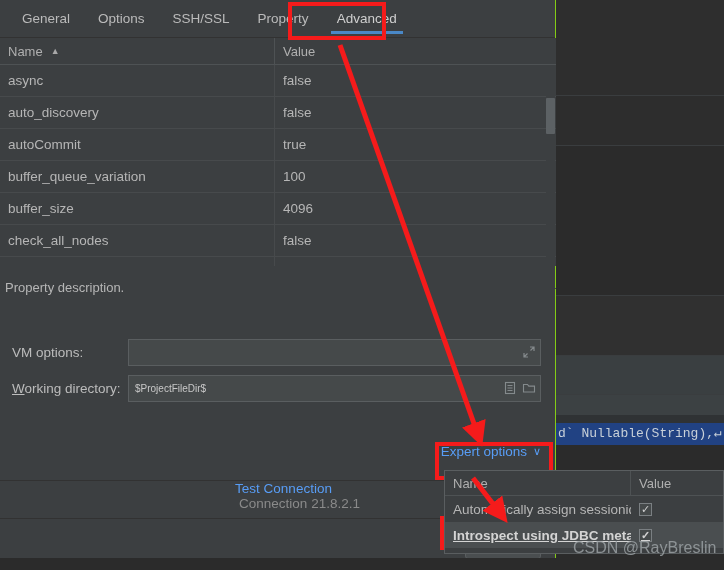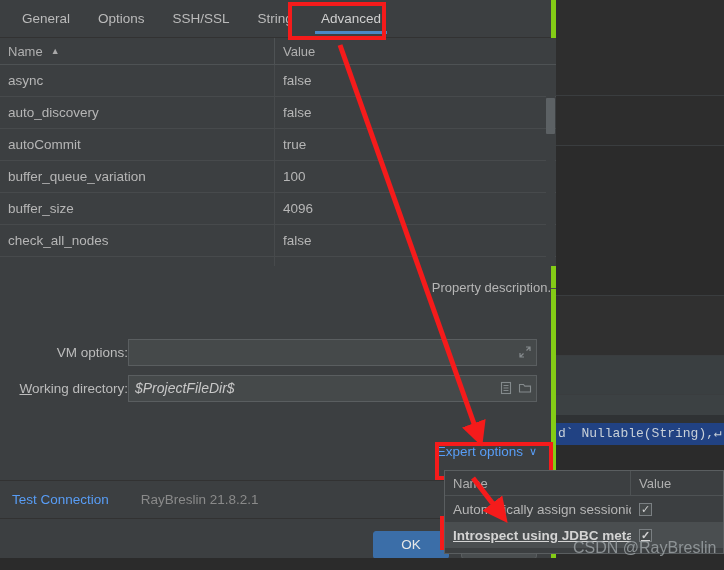--- a/index.html
+++ b/index.html
@@ -30,21 +30,21 @@
     font-family:"Liberation Mono", monospace; font-size:13px;
     color:#c8d0d8; line-height:22px; white-space:nowrap; overflow:hidden;
     padding-left:2px;
   }
   .ed-b8 { top:445px; height:125px; background:#2b2b2b; }
   .ed-line { position:absolute; left:0; width:168px; height:1px; background:#3a3d3f; }
 
   
   #dialog {
     position:absolute; left:0; top:0; width:556px; height:570px;
-    background:#ec4899; border-right:5px solid #84cc16;text-align:right;
+    background:#ec4899; border-right:1px solid #84cc16;
   }
 
   
   #tabbar {
     position:relative; height:38px; background:#3c3f41;
     border-bottom:1px solid #323232; display:flex; align-items:center;
     padding-left:8px;
   }
   .tab {
     padding:0 14px; height:38px; line-height:38px;
@@ -85,37 +85,37 @@
   
   #formarea { position:relative; height:214px; background:#3c3f41; padding:14px 0 0 0; }
   #prop-desc { padding-left:5px; color:#b6b6b6; font-size:13px; }
 
   .frow { display:flex; align-items:center; height:30px; margin-top:6px; padding-left:12px; }
   .flabel { width:116px; color:#bcbcbc; font-size:13.5px; }
   .flabel u { text-decoration:underline; }
   .finput {
     flex:1; margin-right:14px; height:27px; background:#45494a;
     border:1px solid #5a5e60; display:flex; align-items:center;
-    padding:0 4px 0 6px; color:#c8c8c8; font-size:14px; position:relative;font-style:italic;
+    padding:0 4px 0 6px; color:#c8c8c8; font-size:10px; position:relative;
   }
   .finput.filled { background:#45494a; }
   .ficons { margin-left:auto; display:flex; align-items:center; gap:5px; }
   .ficon { width:14px; height:14px; opacity:.75; }
 
   
   #expert-row {
     position:absolute; right:14px; top:178px; display:flex; align-items:center;
   }
   #expert-link { color:#589df6; font-size:13.5px; }
   #expert-chev { margin-left:6px; color:#589df6; font-size:11px; }
 
   
   #footer-top {
     position:relative; height:38px; background:#3c3f41;
-    border-top:1px solid #323232; display:flex; align-items:center; padding-left:12px;
+    border-top:1px solid #323232; display:flex; align-items:center; padding-left:12px;flex-direction:column;
   }
   #test-conn { color:#589df6; font-size:13.5px; }
   #db-version { margin-left:32px; color:#8a8a8a; font-size:13.5px; }
   #footer-bottom {
     position:relative; height:52px; background:#3c3f41;
     border-top:1px solid #323232; display:flex; align-items:center;
     justify-content:flex-end; padding-right:14px; gap:12px;
   }
   .btn {
     min-width:76px; height:28px; border-radius:3px; font-size:13.5px;
@@ -185,21 +185,21 @@
   <div class="ed-line" style="top:355px"></div>
   <div class="ed-line" style="top:394px"></div>
 </div>
 
 <div id="dialog">
 
   <div id="tabbar">
     <div class="tab">General</div>
     <div class="tab">Options</div>
     <div class="tab">SSH/SSL</div>
-    <div class="tab">String</div>
+    <div class="tab">Property</div>
     <div class="tab active">Advanced</div>
   </div>
 
   <div id="proptable">
     <div class="pt-head">
       <div class="c1">
         <span>Name</span>
         <span class="sort-arrow">▲</span>
       </div>
       <div class="c2">Value</div>
@@ -271,25 +271,24 @@
     </div>
 
     <div id="expert-row">
       <span id="expert-link">Expert options</span>
       <span id="expert-chev">∨</span>
     </div>
   </div>
 
   <div id="footer-top">
     <span id="test-conn">Test Connection</span>
-    <span id="db-version">RayBreslin 21.8.2.1</span>
+    <span id="db-version">Connection 21.8.2.1</span>
   </div>
 
   <div id="footer-bottom">
-    <div class="btn primary">OK</div>
     <div class="btn normal">Cancel</div>
   </div>
 
   <div id="dialog-bottom-strip"></div>
 </div>
 
 <div id="popup">
   <div class="pp-head">
     <div class="n">Name</div>
     <div class="v">Value</div>

